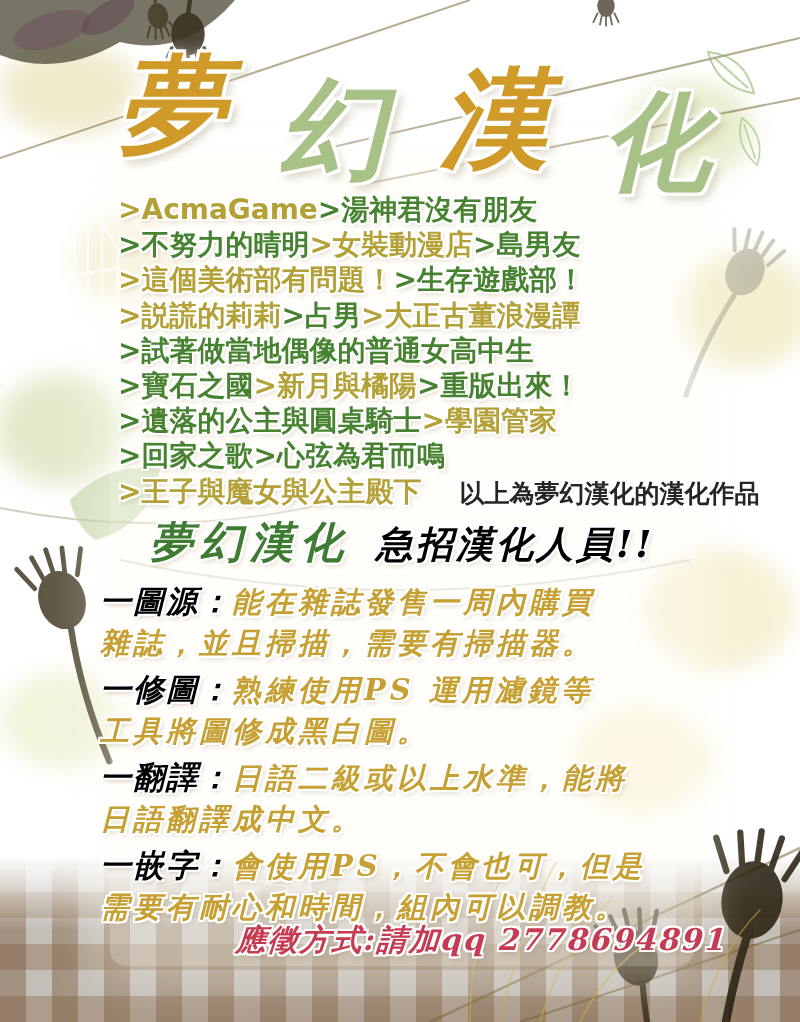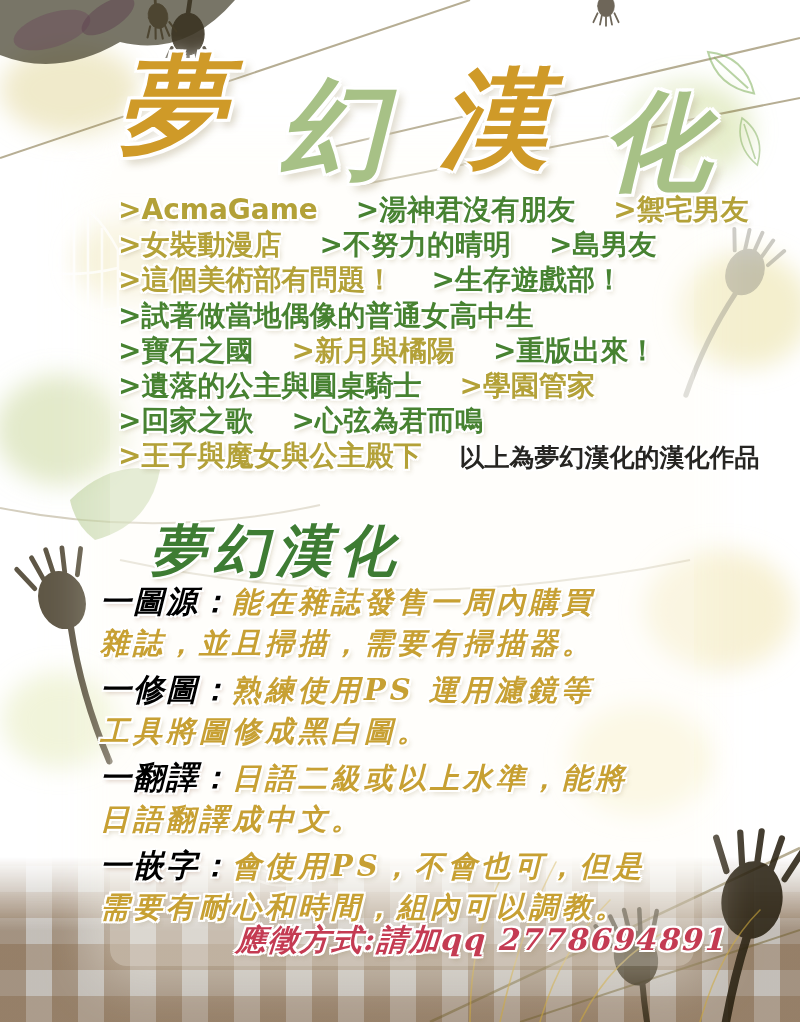--- a/index.html
+++ b/index.html
@@ -49,31 +49,31 @@
     text-shadow:-3px -3px 0 #fff,3px -3px 0 #fff,-3px 3px 0 #fff,3px 3px 0 #fff,-3px 0 0 #fff,3px 0 0 #fff,0 -3px 0 #fff,0 3px 0 #fff,0 0 16px rgba(255,255,255,.95),5px 6px 9px rgba(110,90,30,.35);
   }
   .title-char:nth-child(1){transform:translateY(0);}
   .title-char:nth-child(2){transform:translateY(24px);}
   .title-char:nth-child(3){transform:translateY(13px);}
   .title-char:nth-child(4){transform:translateY(36px);}
   .title_gold{color:var(--title_gold);}
   .title_green{color:var(--title_green);}
   
   .works{position:absolute;left:118px;top:191px;width:578px;}
-  .works-row{display:flex;align-items:baseline;gap:38px;height:35.2px;white-space:nowrap;}
+  .works-row{display:flex;align-items:baseline;height:35.2px;white-space:nowrap;}
   .works-row:last-child{gap:38px;}
   .work{font-size:28px;font-weight:bold;letter-spacing:0px;}
   .gold{color:var(--gold);}
   .green{color:var(--green);}
   .dark{color:var(--dark);}
   .work.small{font-size:25px;transform:translateY(1px);
     text-shadow:-2px -2px 0 #fff,2px -2px 0 #fff,-2px 2px 0 #fff,2px 2px 0 #fff,-2px 0 0 #fff,2px 0 0 #fff,0 -2px 0 #fff,0 2px 0 #fff;font-family:Liberation Mono, monospace;}
   
   .recruit{position:absolute;left:150px;top:514px;width:560px;display:flex;align-items:baseline;gap:26px;font-family:"DejaVu Serif",serif;font-style:italic;font-weight:bold;white-space:nowrap;}
-  .recruit-group{font-size:56px;letter-spacing:7px;color:var(--header_green);font-family:Liberation Mono, monospace;}
+  .recruit-group{font-size:43px;letter-spacing:7px;color:var(--header_green);font-family:Liberation Mono, monospace;}
   .recruit-callout{font-size:37px;letter-spacing:3px;color:var(--red);}
   
   .reqs{position:absolute;left:100px;top:580px;width:586px;font-family:"DejaVu Serif",serif;font-style:italic;}
   .req{margin-bottom:4px;line-height:1.40;white-space:pre-wrap;}
   .req-label{font-size:31px;font-weight:bold;letter-spacing:2px;color:var(--red);
     text-shadow:-2px -2px 0 #fff,2px -2px 0 #fff,-2px 2px 0 #fff,2px 2px 0 #fff,2px 3px 4px rgba(120,60,30,.3);}
   .req-text{font-size:29px;font-weight:bold;letter-spacing:4px;color:var(--body_gold);}
   
   .footer{position:absolute;right:72px;top:920px;font-family:"DejaVu Serif",serif;font-style:italic;font-weight:bold;
     font-size:30px;letter-spacing:2px;color:var(--footer_red);transform:skewX(-4deg);white-space:nowrap;}
@@ -194,30 +194,34 @@
       <span class="title-char title_gold">夢</span>
       <span class="title-char title_green">幻</span>
       <span class="title-char title_gold">漢</span>
       <span class="title-char title_green">化</span>
     </div>
 
   <div class="works">
       <div class="works-row">
         <span class="work ol gold">&gt;AcmaGame</span>
         <span class="work ol green">&gt;湯神君沒有朋友</span>
-        <span class="work ol gold">&gt;禦宅男友</span>
-      </div>
-      <div class="works-row">
+      </div>
+      <div class="works-row">
+        <span class="work ol green">&gt;不努力的晴明</span>
         <span class="work ol gold">&gt;女裝動漫店</span>
-        <span class="work ol green">&gt;不努力的晴明</span>
         <span class="work ol green">&gt;島男友</span>
       </div>
       <div class="works-row">
         <span class="work ol gold">&gt;這個美術部有問題！</span>
         <span class="work ol green">&gt;生存遊戲部！</span>
+      </div>
+      <div class="works-row">
+        <span class="work ol gold">&gt;説謊的莉莉</span>
+        <span class="work ol green">&gt;占男</span>
+        <span class="work ol gold">&gt;大正古董浪漫譚</span>
       </div>
       <div class="works-row">
         <span class="work ol green">&gt;試著做當地偶像的普通女高中生</span>
       </div>
       <div class="works-row">
         <span class="work ol green">&gt;寶石之國</span>
         <span class="work ol gold">&gt;新月與橘陽</span>
         <span class="work ol green">&gt;重版出來！</span>
       </div>
       <div class="works-row">
@@ -229,20 +233,21 @@
         <span class="work ol green">&gt;心弦為君而鳴</span>
       </div>
       <div class="works-row">
         <span class="work ol gold">&gt;王子與魔女與公主殿下</span>
         <span class="work ol dark small">以上為夢幻漢化的漢化作品</span>
       </div>
     </div>
 
   <div class="recruit">
     <span class="recruit-group ol">夢幻漢化</span>
+    <span class="recruit-callout ol">急招漢化人員!!</span>
   </div>
 
   <div class="reqs">
     <div class="req"><span class="req-label">一圖源：</span><span class="req-text ol">能在雜誌發售一周內購買
 雜誌，並且掃描，需要有掃描器。</span></div>
     <div class="req"><span class="req-label">一修圖：</span><span class="req-text ol">熟練使用PS 運用濾鏡等
 工具將圖修成黑白圖。</span></div>
     <div class="req"><span class="req-label">一翻譯：</span><span class="req-text ol">日語二級或以上水準，能將
 日語翻譯成中文。</span></div>
     <div class="req"><span class="req-label">一嵌字：</span><span class="req-text ol">會使用PS，不會也可，但是

